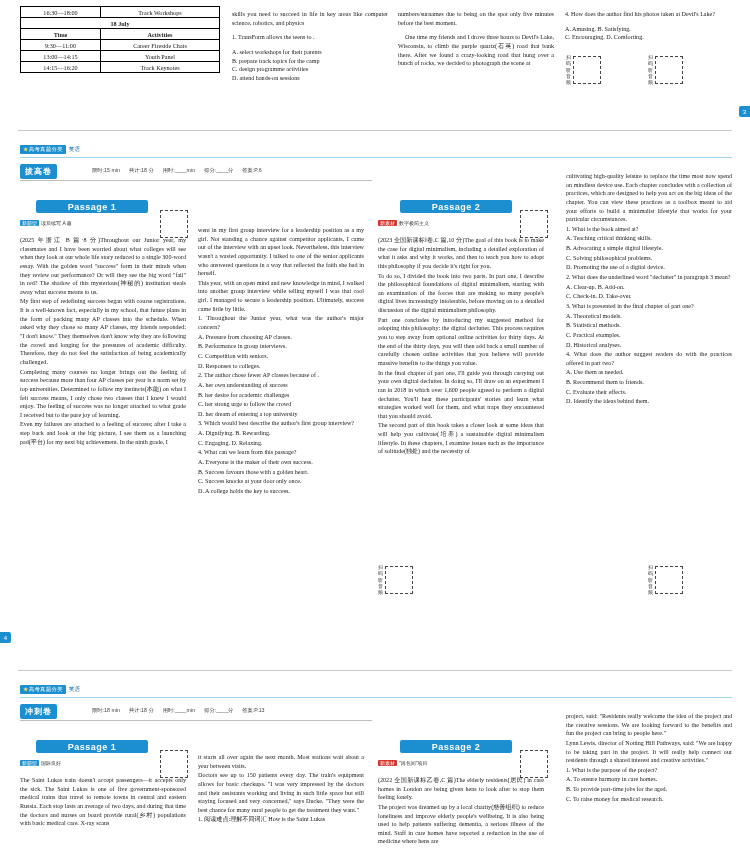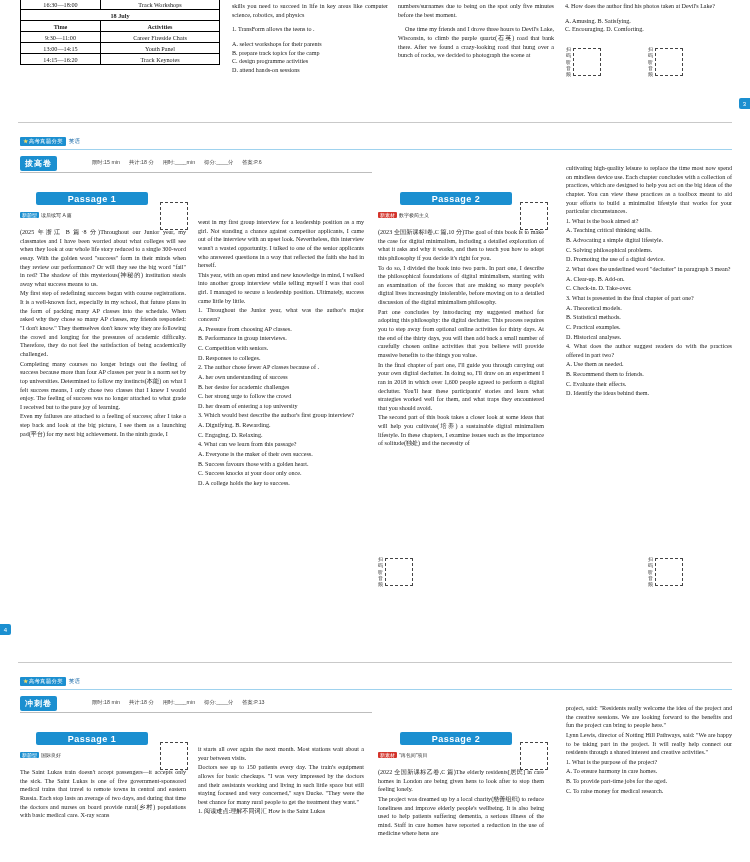--- a/index.html
+++ b/index.html
@@ -1,21 +1,21 @@
 <!DOCTYPE html>
 <html><head>
 <meta charset="utf-8">
 <style>
   html,body{margin:0;padding:0;}
   body{
     width:750px;height:862px;background:#ffffff;
     font-family:"Liberation Serif", serif;
     color:#1a1a1a;position:relative;overflow:hidden;
   }
-  .page{position:absolute;left:0;top:0;width:750px;height:846px;}
+  .page{position:absolute;left:0;top:8px;width:750px;height:846px;}
 
   
   .col-text{font-size:6.1px;line-height:1.42;text-align:justify;}
   .col-text p{margin:0 0 1px 0;text-indent:0;}
   .indent{text-indent:7px;}
   .q{margin-top:2px;}
   .opt{margin:0;}
 
   
   .top-table{

